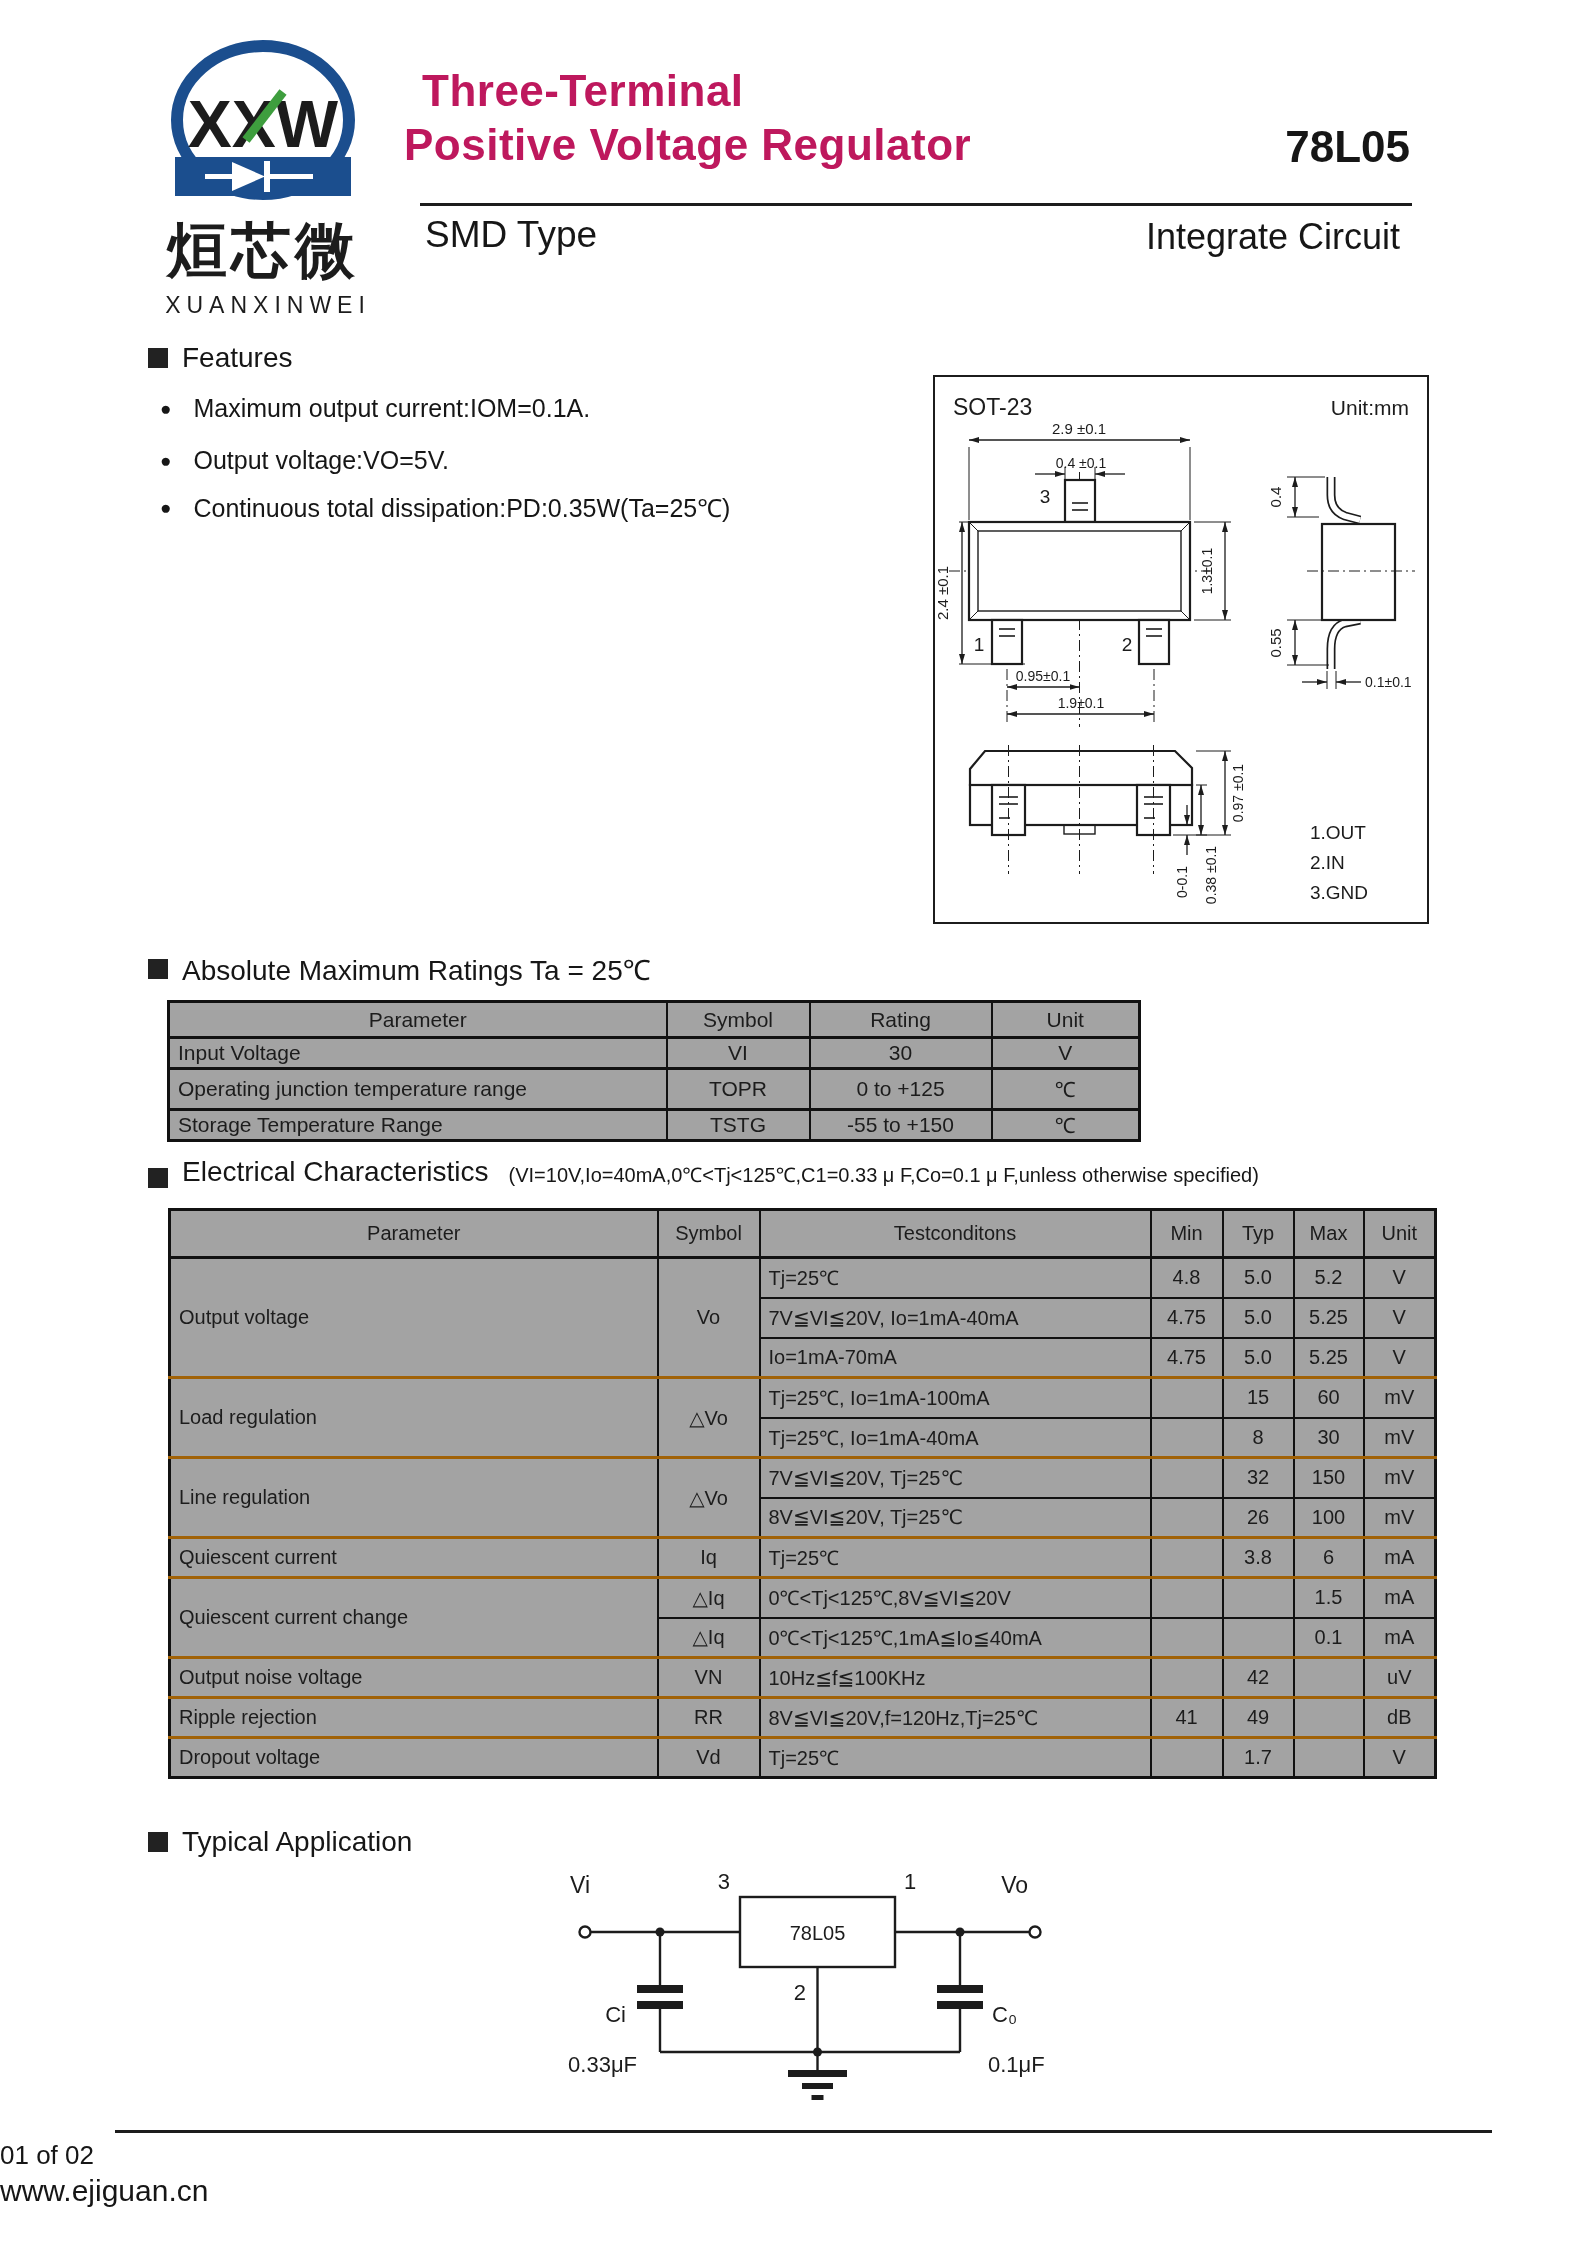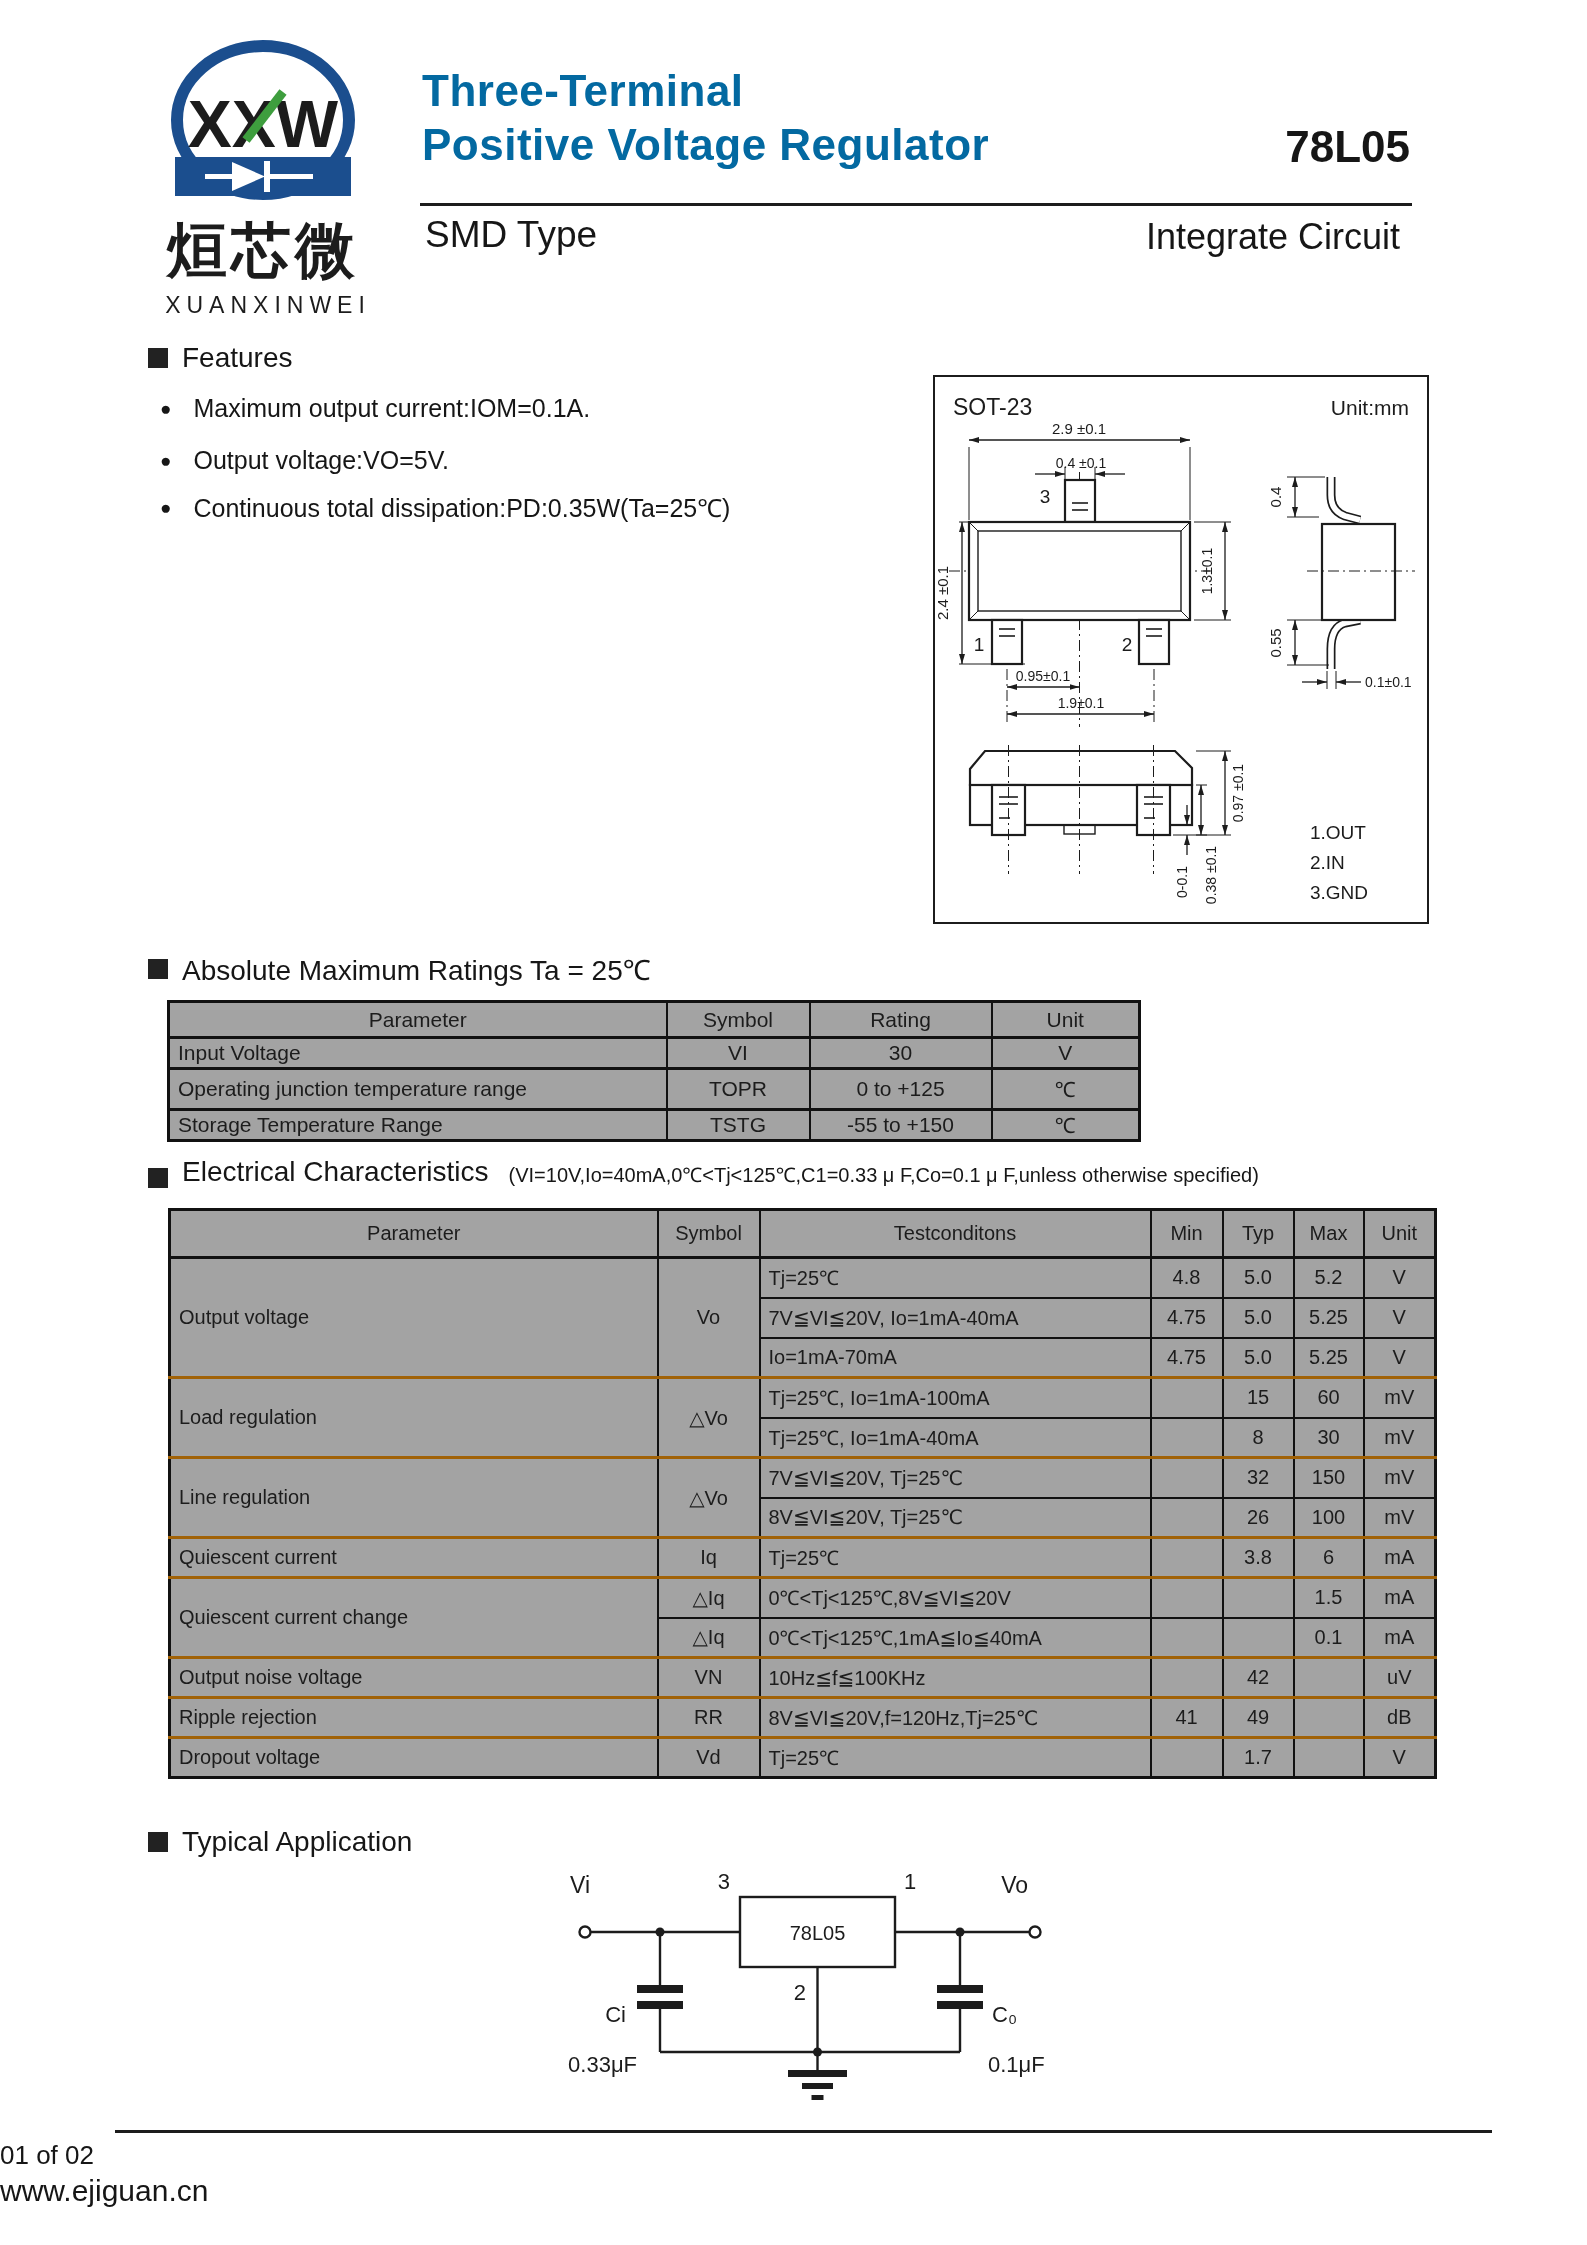--- a/index.html
+++ b/index.html
@@ -1,19 +1,19 @@
 <!DOCTYPE html>
 <html><head>
 <meta charset="utf-8">
 <style>
   html,body{margin:0;padding:0;background:#e8e8e8;}
   .page{position:relative;width:1587px;height:2245px;background:#ffffff;margin:0 auto;
         font-family:"Liberation Sans",sans-serif;color:#1c1c1c;overflow:hidden;}
   .abs{position:absolute;}
-  .title-line{font-weight:bold;font-size:44px;letter-spacing:0.5px;color:#0369a1;}
+  .title-line{font-weight:bold;font-size:44px;letter-spacing:0.5px;color:#be185d;}
   .partno{font-weight:bold;font-size:44px;text-align:right;color:#161616;}
   .subtitle{font-size:37px;color:#161616;}
   .subtitle-r{font-size:36px;text-align:right;color:#161616;}
   .hrule{background:#1c1c1c;}
   .sec-head{display:flex;align-items:center;gap:14px;font-size:28px;color:#161616;}
   .sec-sq{width:20px;height:20px;background:#222;flex:0 0 auto;}
   .sec-cond{font-size:20px;margin-left:6px;white-space:nowrap;}
   .feat-row{display:flex;align-items:center;gap:22px;font-size:25px;color:#161616;}
   .feat-dot{font-size:19px;line-height:1;}
   table{border-collapse:collapse;table-layout:fixed;background:#a3a3a3;}
@@ -54,21 +54,21 @@
       <line x1="100" y1="148.5" x2="127" y2="148.5" stroke="#fff" stroke-width="5"></line>
       <polygon points="127,134 127,163 160,148.5" fill="#fff"></polygon>
       <line x1="162" y1="133" x2="162" y2="164" stroke="#fff" stroke-width="6"></line>
       <line x1="165" y1="148.5" x2="208" y2="148.5" stroke="#fff" stroke-width="5"></line>
     </g>
     <text x="158" y="243" text-anchor="middle" font-size="60" font-weight="bold" letter-spacing="4">烜芯微</text>
     <text x="163" y="285" text-anchor="middle" font-size="23" letter-spacing="6">XUANXINWEI</text>
   </svg>
 
   <div class="abs title-line" style="left:422px;top:66px;">Three-Terminal</div>
-  <div class="abs title-line" style="left:422px;top:120px;">Positive Voltage Regulator</div>
+  <div class="abs title-line" style="left:404px;top:120px;">Positive Voltage Regulator</div>
   <div class="abs partno" style="left:1100px;top:122px;width:310px;">78L05</div>
   <div class="abs hrule" style="left:420px;top:203px;width:992px;height:3px;"></div>
   <div class="abs subtitle" style="left:425px;top:214px;">SMD Type</div>
   <div class="abs subtitle-r" style="left:1000px;top:216px;width:400px;">Integrate Circuit</div>
 
   <div class="abs sec-head" style="left:148px;top:342px;">
     <span class="sec-sq"></span>
     <span>Features</span>
   </div>
   <div class="abs feat-row" style="left:160px;top:394px;">

